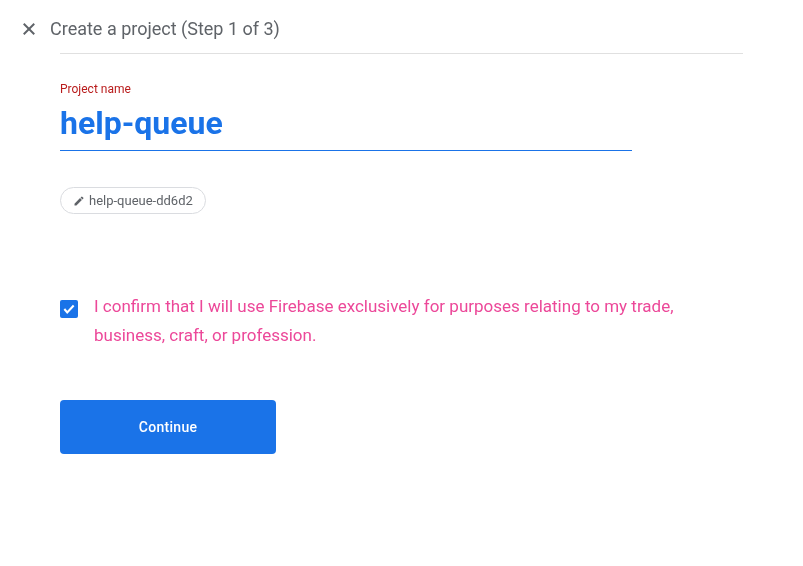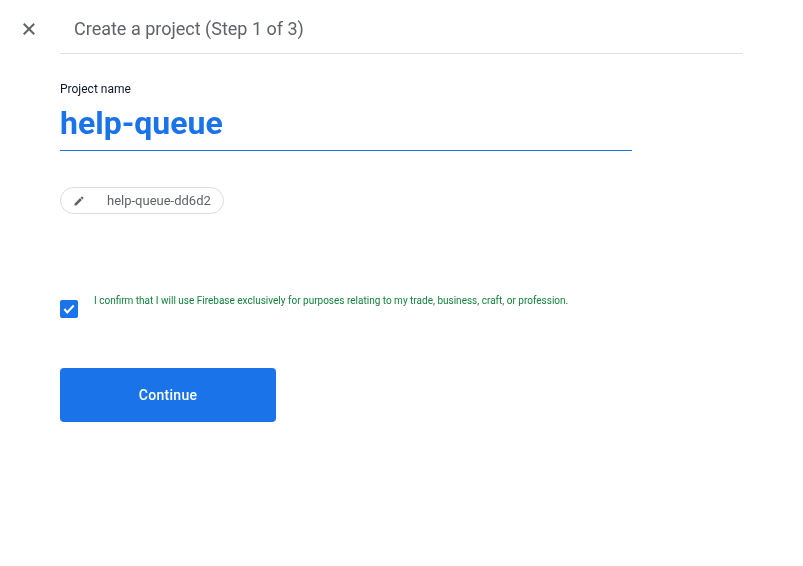--- a/index.html
+++ b/index.html
@@ -10,21 +10,21 @@
     body {
       font-family: 'Google Sans', 'Roboto', Arial, sans-serif;
       background: #fff;
       width: 803px;
       height: 566px;
       overflow: hidden;
     }
     .header {
       display: flex;
       padding: 18px 20px 14px 20px;
-      gap: 36px;
+      gap: 12px;
     }
     .close-btn {
       cursor: pointer;
       color: #5f6368;
       display: flex;
       align-items: center;
       justify-content: center;
     }
     .header-title {
       color: #5f6368;
@@ -61,40 +61,40 @@
       width: 16px;
       height: 16px;
       line-height: 13px;
       text-align: center;
       vertical-align: super;
       margin-left: 2px;
       cursor: pointer;
     }
     .field-label {
       font-size: 12px;
-      color: #0f172a;
+      color: #b91c1c;
       margin-bottom: 6px;
       display: block;
     }
     .project-input {
       width: 572px;
       border: none;
       border-bottom: 1px solid #1a73e8;
       font-size: 32px;
       color: #1a73e8;
       font-family: inherit;
       padding: 2px 0 8px 0;
       outline: none;
       background: transparent;
       font-weight: 700;
     }
     .chip {
       display: inline-flex;
       align-items: center;
-      gap: 22px;
+      gap: 4px;
       border: 1px solid #dadce0;
       border-radius: 16px;
       padding: 5px 12px;
       margin-top: 36px;
       font-size: 13px;
       color: #5f6368;
       cursor: pointer;
     }
     .pencil-icon {
       display: inline-flex;
@@ -111,22 +111,22 @@
       background: #1a73e8;
       border-radius: 2px;
       display: flex;
       align-items: center;
       justify-content: center;
       cursor: pointer;
       flex-shrink: 0;
       margin-top: 8px;
     }
     .confirm-text {
-      font-size: 10px;
-      color: #15803d;
+      font-size: 17px;
+      color: #ec4899;
       line-height: 1.7;
       max-width: 680px;
     }
     .continue-btn {
       margin-top: 50px;
       background: #1a73e8;
       color: #fff;
       border: none;
       border-radius: 4px;
       padding: 0 24px;

